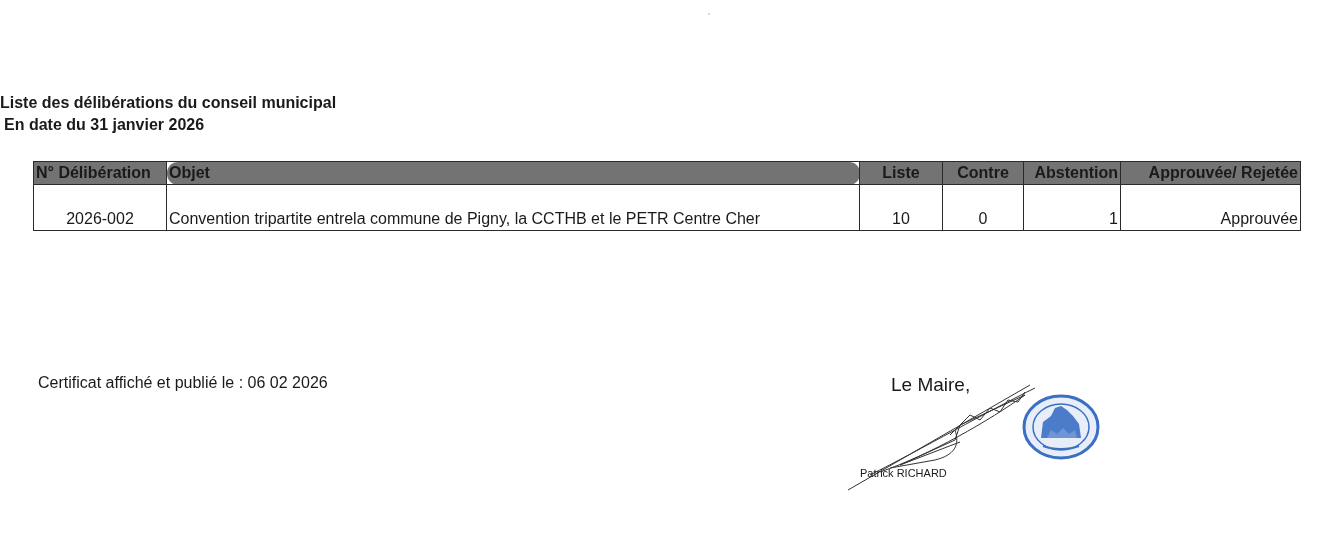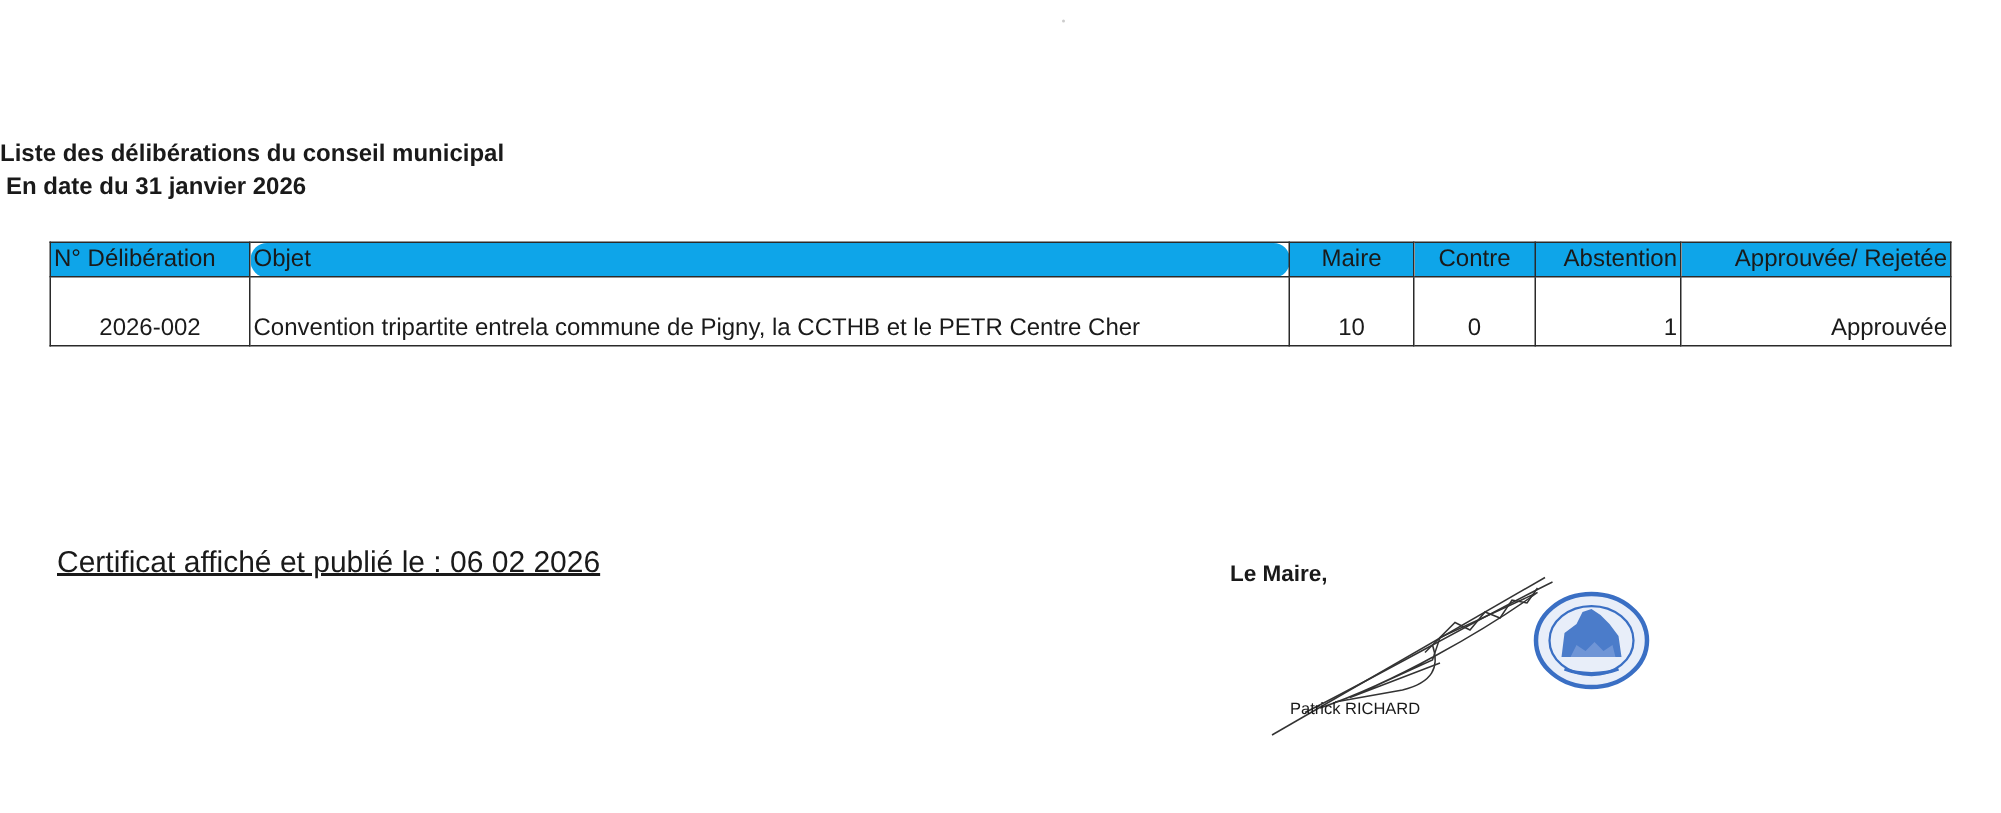--- a/index.html
+++ b/index.html
@@ -15,51 +15,51 @@
     .title.t1 { top: 92px; }
     .title.t2 { top: 114px; left: 4px; }
     table.delib {
       position: absolute; left: 33px; top: 161px;
       border-collapse: collapse; font-size: 16px;
     }
     table.delib td, table.delib th {
       border: 1.5px solid #2a2a2a; padding: 0 2px; font-weight: normal;
       white-space: nowrap; overflow: hidden; line-height: 20px;
     }
-    table.delib thead th { background: #0ea5e9; height: 22px; }
+    table.delib thead th { background: #737373; height: 22px; font-weight: bold; }
     table.delib tbody td { height: 44px; vertical-align: bottom; padding-bottom: 1px; }
     .c1 { width: 128px; text-align: center; }
     .c1h { text-align: left; }
     .c2 { width: 688px; text-align: left; white-space: normal !important; border-radius: 11px; }
     .c3 { width: 78px; text-align: center; }
     .c4 { width: 76px; text-align: center; margin-top: 27px; }
     .c5 { width: 92px; text-align: right; }
     .c6 { width: 175px; text-align: right; }
     .objet { text-align: justify; text-align-last: left; display: block; line-height: 21px; }
     .bold { font-weight: bold; }
-    .cert { position: absolute; left: 38px; top: 364px; font-size: 20px; text-decoration: underline; }
-    .maire { position: absolute; left: 820px; top: 374px; font-size: 15px; font-weight: bold; }
+    .cert { position: absolute; left: 38px; top: 374px; font-size: 16px; }
+    .maire { position: absolute; left: 891px; top: 374px; font-size: 19px; }
     .name { position: absolute; left: 860px; top: 467px; font-size: 11px; }
     .sig { position: absolute; left: 840px; top: 380px; }
     .stamp { position: absolute; left: 1021px; top: 394px; }
   </style>
 </head>
 <body>
 
 <div class="dot"></div>
 
 <div class="title t1">Liste des délibérations du conseil municipal</div>
 <div class="title t2">En date du 31 janvier 2026</div>
 
 <table class="delib">
   <thead>
     <tr>
       <th class="c1 c1h">N° Délibération</th>
       <th class="c2">Objet</th>
-      <th class="c3">Maire</th>
+      <th class="c3">Liste</th>
       <th class="c4">Contre</th>
       <th class="c5">Abstention</th>
       <th class="c6">Approuvée/ Rejetée</th>
     </tr>
   </thead>
   <tbody>
     <tr>
       <td class="c1">2026-002</td>
       <td class="c2">
           <span class="objet">Convention tripartite entrela commune de Pigny, la CCTHB et le PETR Centre Cher</span>

